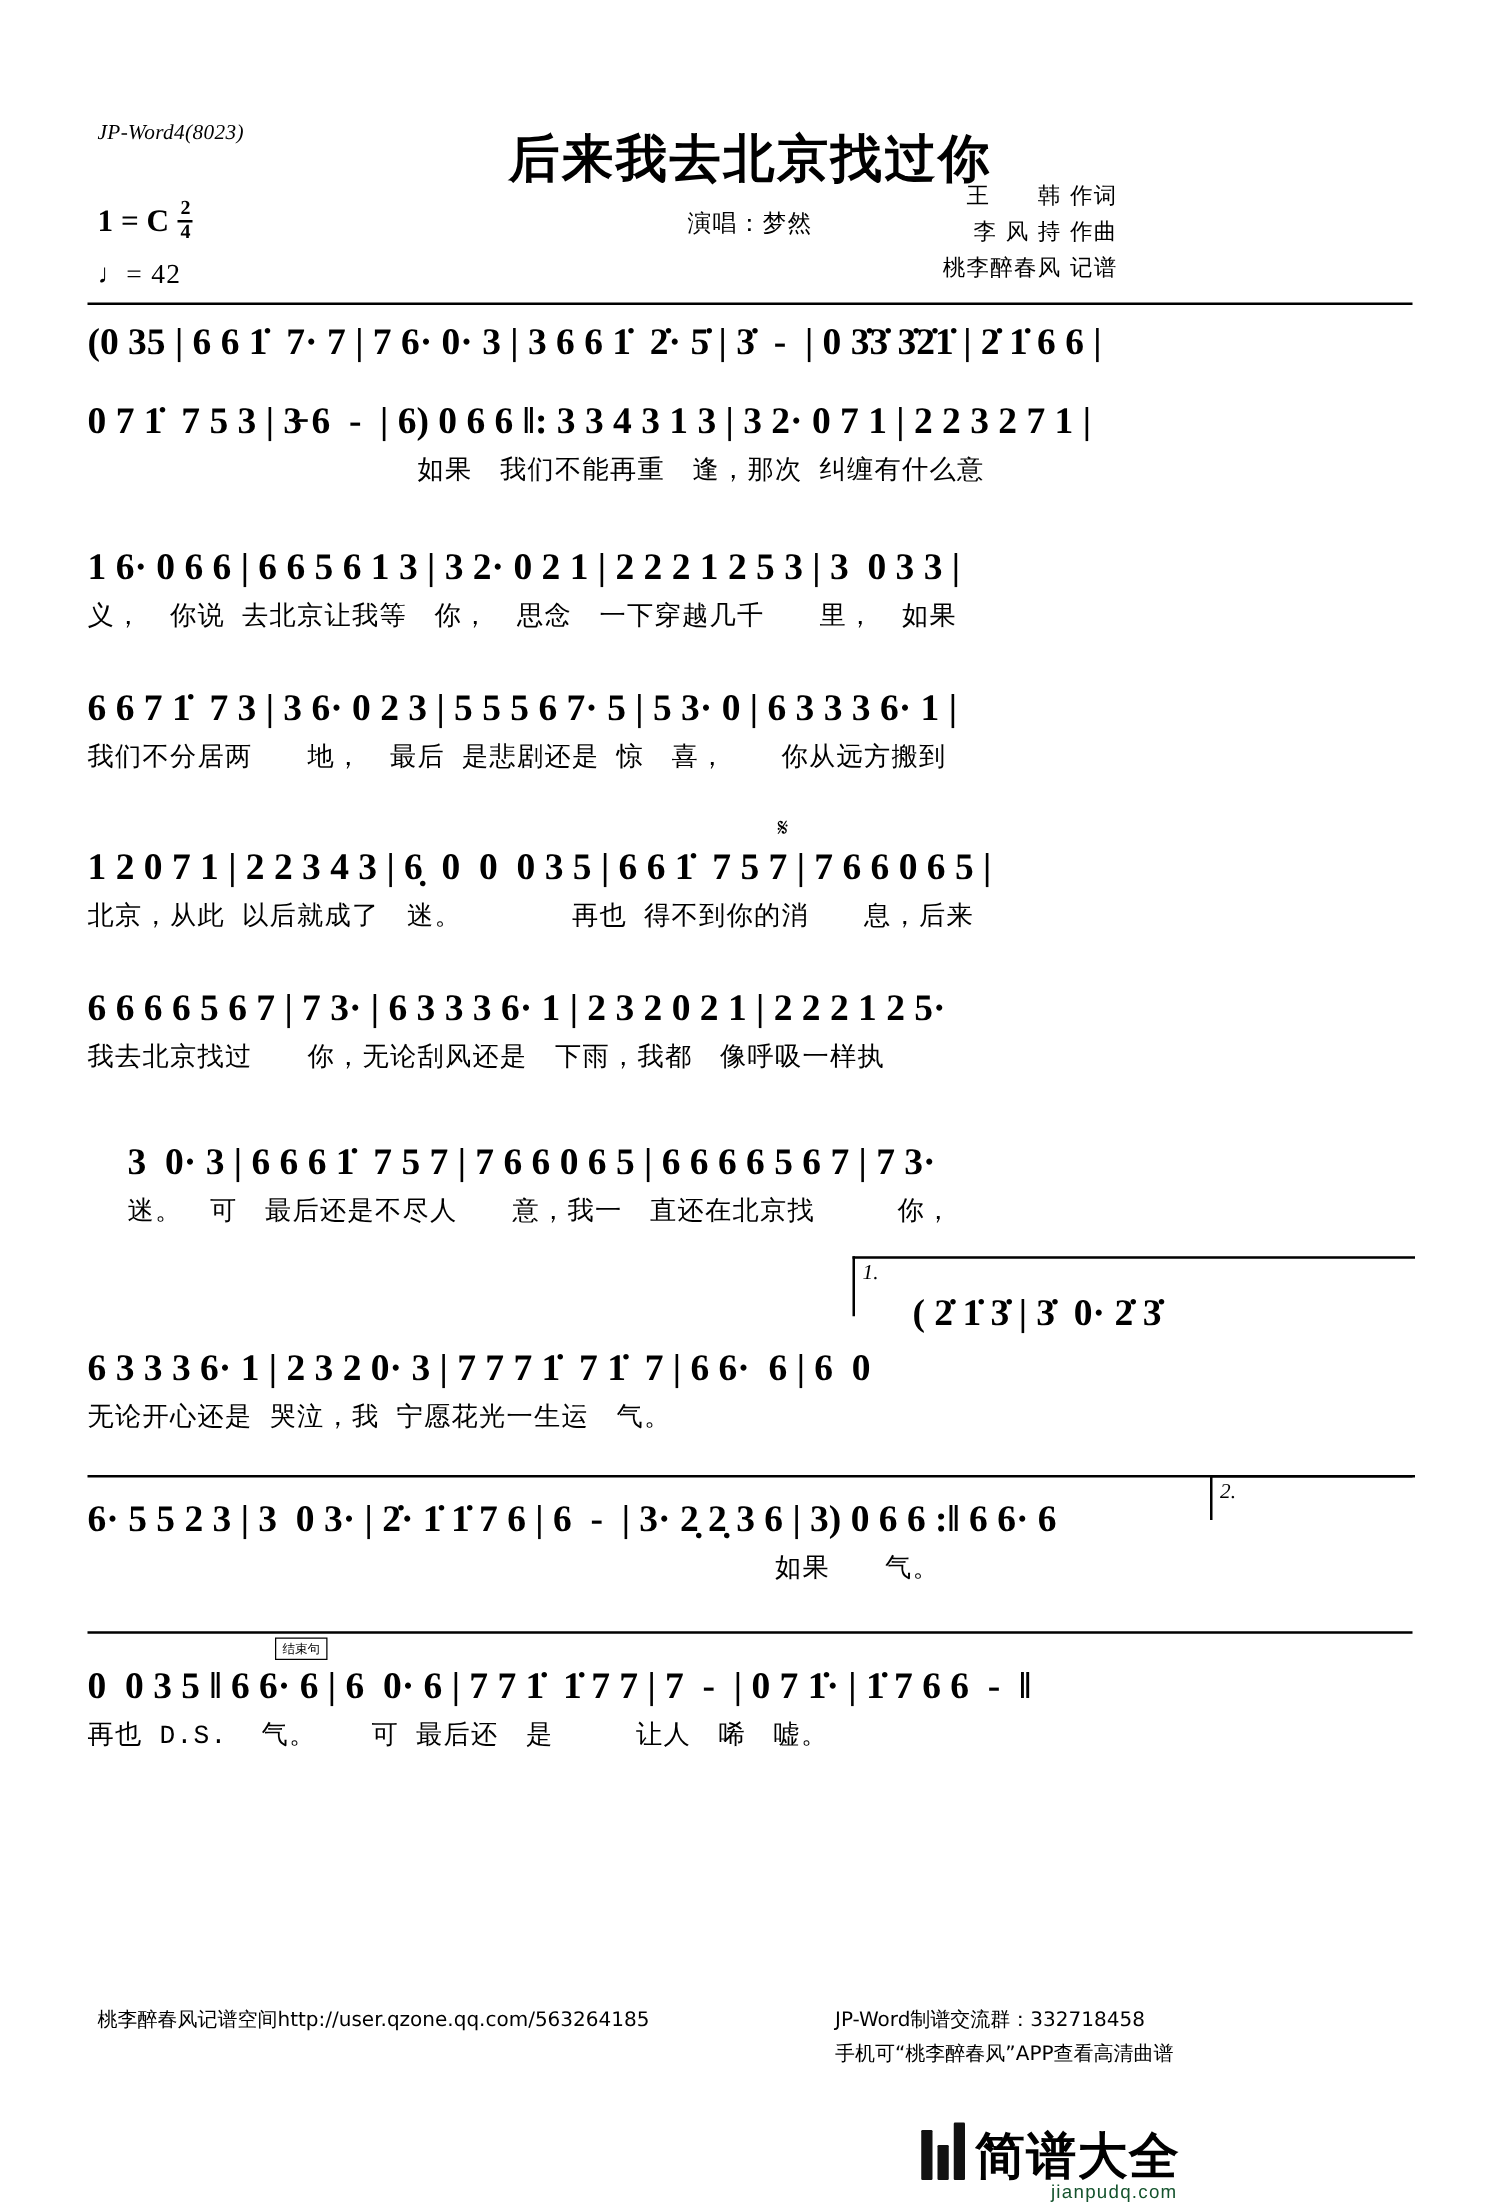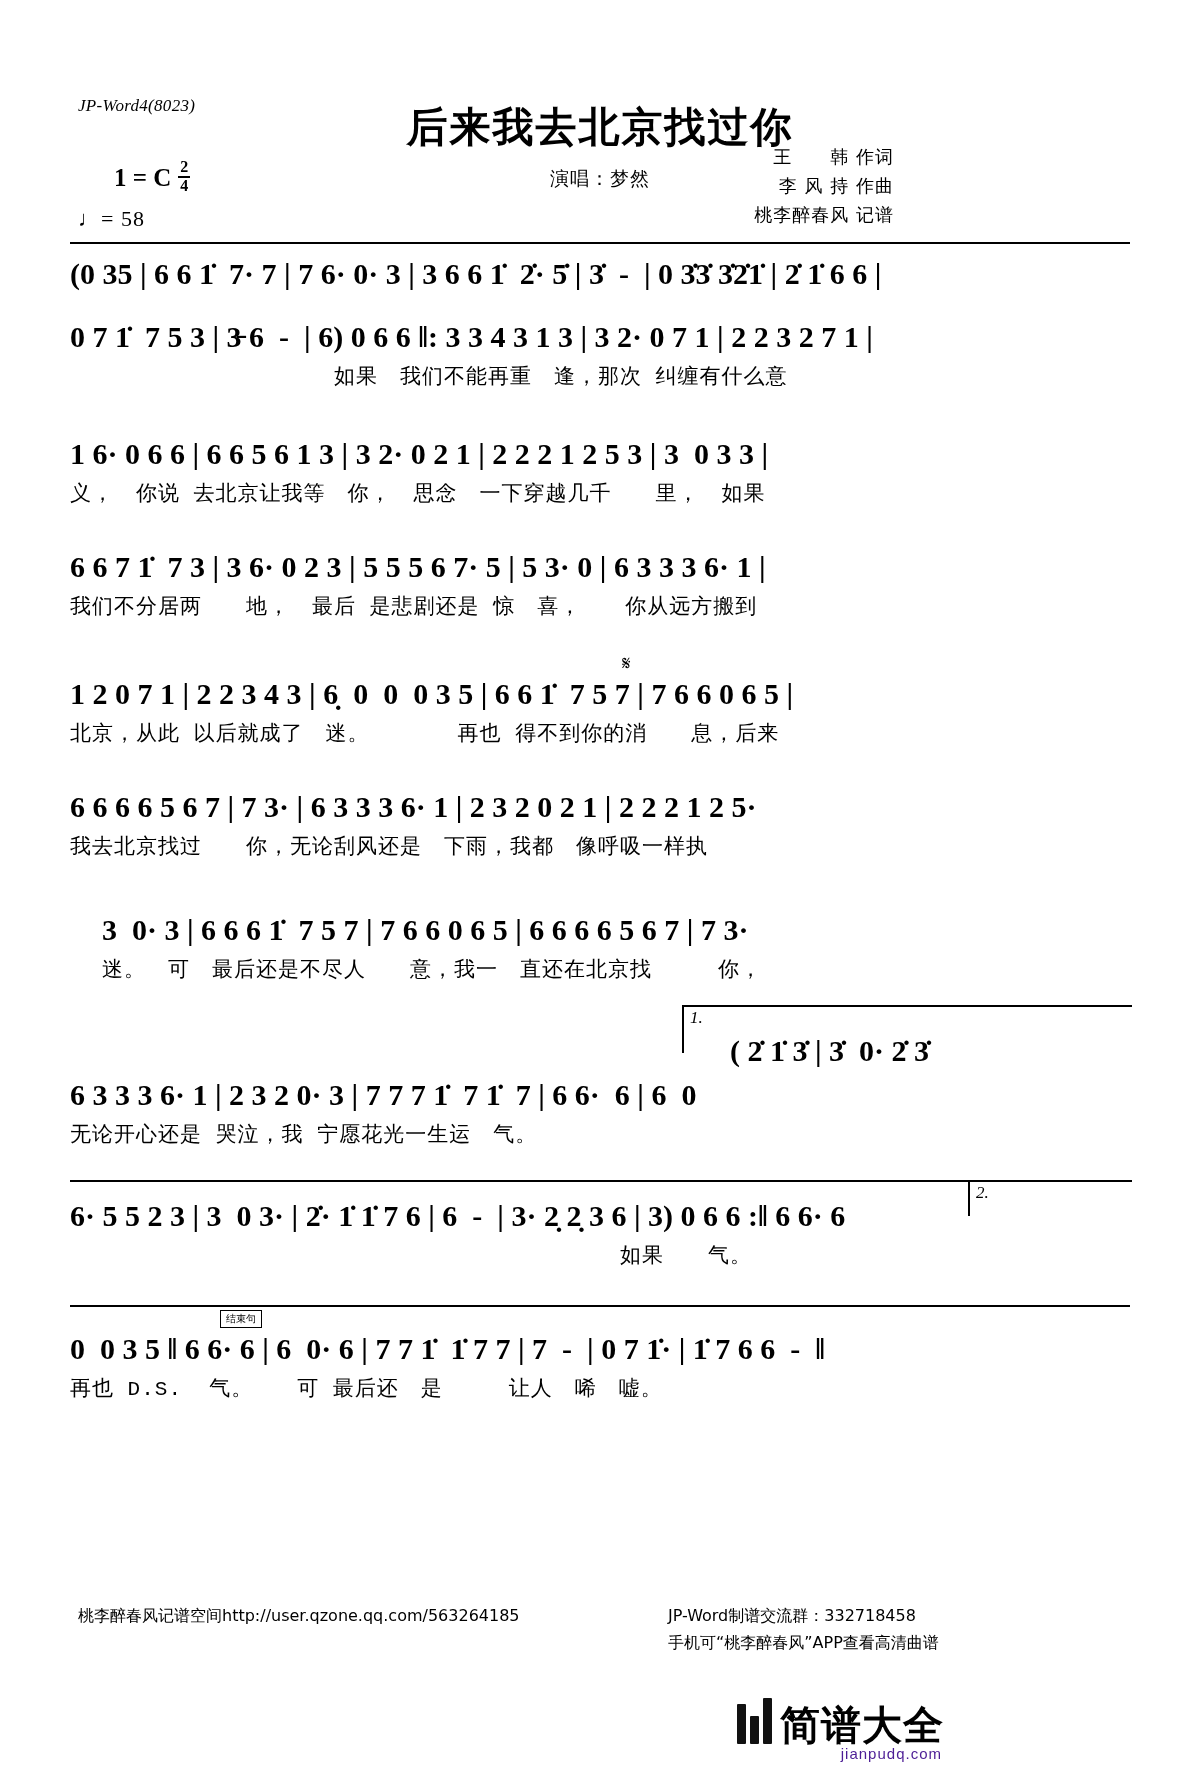--- a/index.html
+++ b/index.html
@@ -64,21 +64,20 @@
     position: absolute;
     left: 78px;
     top: 160px;
     font-family: "Liberation Serif", serif;
   }
   .keysig .line1 {
     font-size: 25px;
     font-weight: bold;
     display: flex;
     align-items: center;
-    margin-left: 36px;
   }
   .keysig .frac {
     display: inline-block;
     font-size: 16px;
     line-height: 1.05;
     text-align: center;
     margin-left: 7px;
     position: relative;
     top: -1px;
   }
@@ -166,21 +165,21 @@
     font-size: 40px;
     letter-spacing: 1px;
     line-height: 0.95;
   }
   .logo-sub {
     position: absolute;
     right: 30px;
     bottom: 4px;
     font-family: "Liberation Sans", sans-serif;
     font-size: 15px;
-    color: #4c1d95;
+    color: #14532d;
     letter-spacing: 1px;
   }
   .boxlabel {
     position: absolute;
     font-family: "DejaVu Sans", sans-serif;
     font-size: 10px;
     border: 1px solid #000;
     padding: 1px 5px;
   }
   .endingbar {
@@ -216,21 +215,21 @@
   </div>
 
   <div class="keysig">
     <div class="line1">
       <span>1 = C</span>
       <span class="frac">
         <span class="num">2</span>
         <span class="den">4</span>
       </span>
     </div>
-    <div class="line2">♩= 58</div>
+    <div class="line2">♩= 42</div>
   </div>
 
   <div class="staff" style="top:242px;">
     <div class="topline"></div>
     <div class="sysrow">
       <div class="notes" style="padding-top:10px;">(0 35 | 6 6 1̇  7· 7 | 7 6· 0· 3 | 3 6 6 1̇  2̇· 5̇ | 3̇  -  | 0 3̇3̇ 3̇2̇1̇ | 2̇ 1̇ 6 6 |</div>
     </div>
   </div>
 
   <div class="staff" style="top:315px;">

